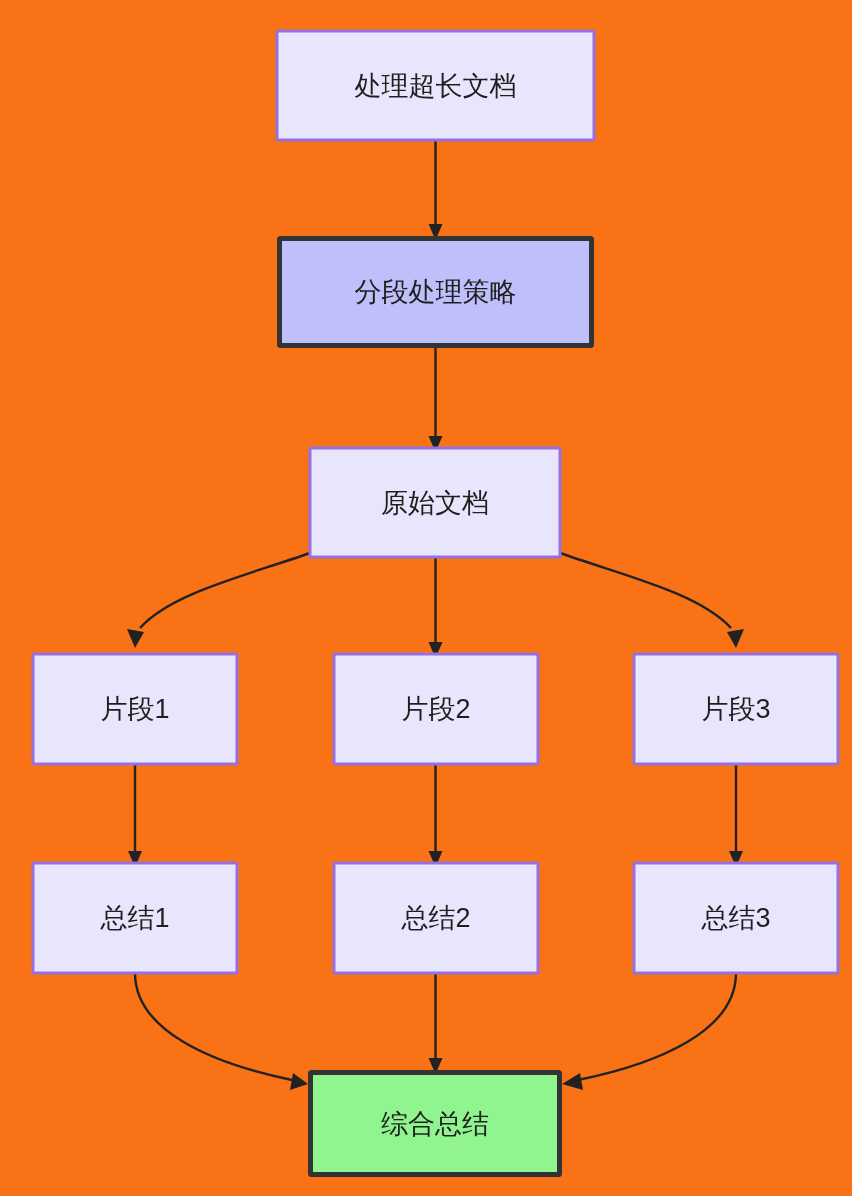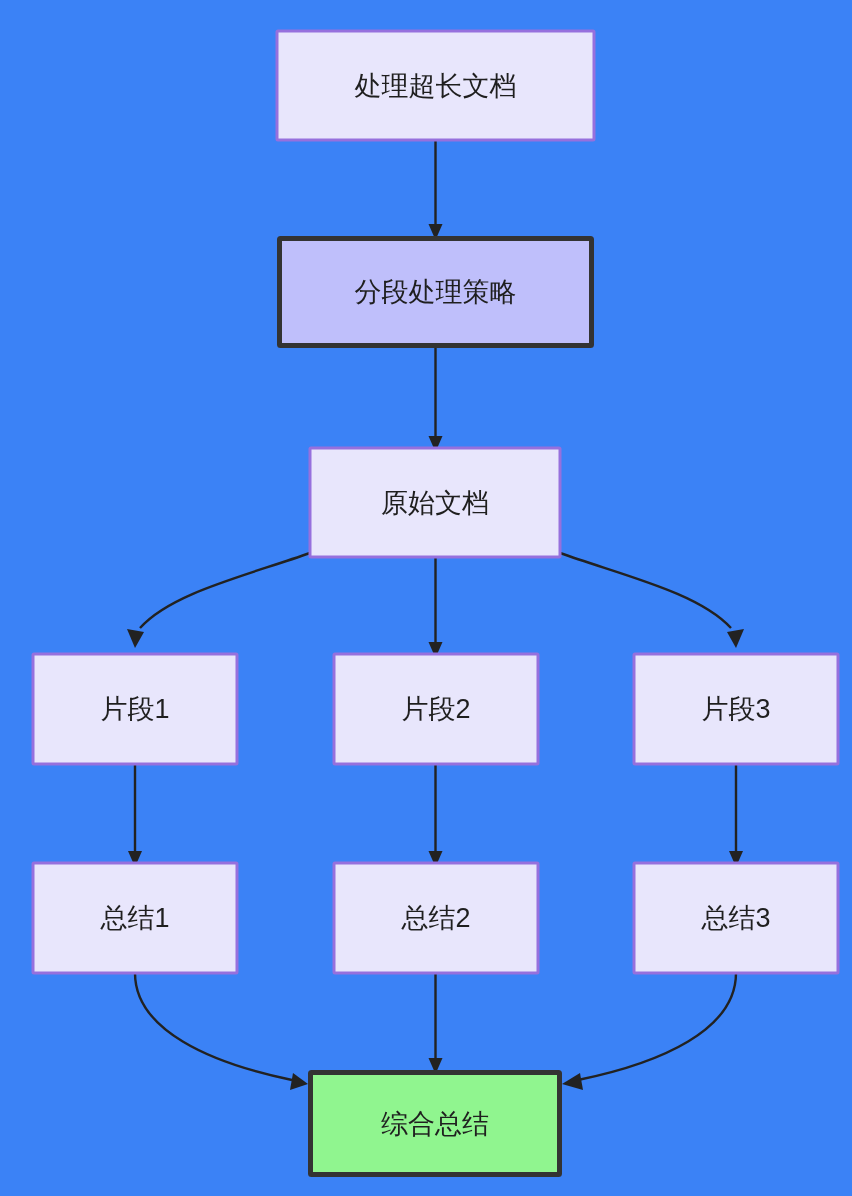--- a/index.html
+++ b/index.html
@@ -10,21 +10,21 @@
   body {
     width: 852px;
     height: 1196px;
     font-family: "Liberation Sans", "DejaVu Sans", sans-serif;
     overflow: hidden;
   }
   #flowchart-root {
     position: relative;
     width: 852px;
     height: 1196px;
-    background: #3b82f6;
+    background: #f97316;
   }
   svg#diagram-svg {
     position: absolute;
     top: 0;
     left: 0;
     width: 852px;
     height: 1196px;
     display: block;
   }
   .node-rect-light {

